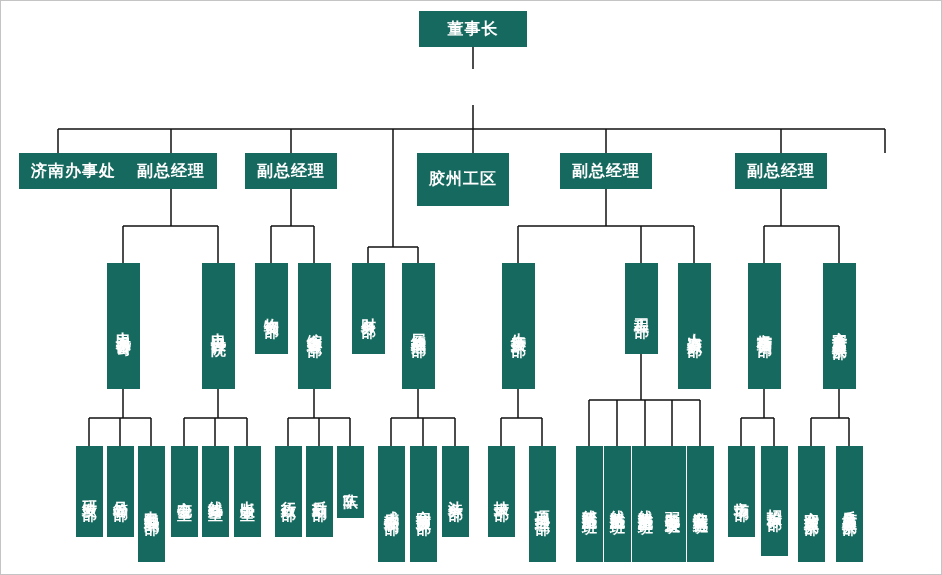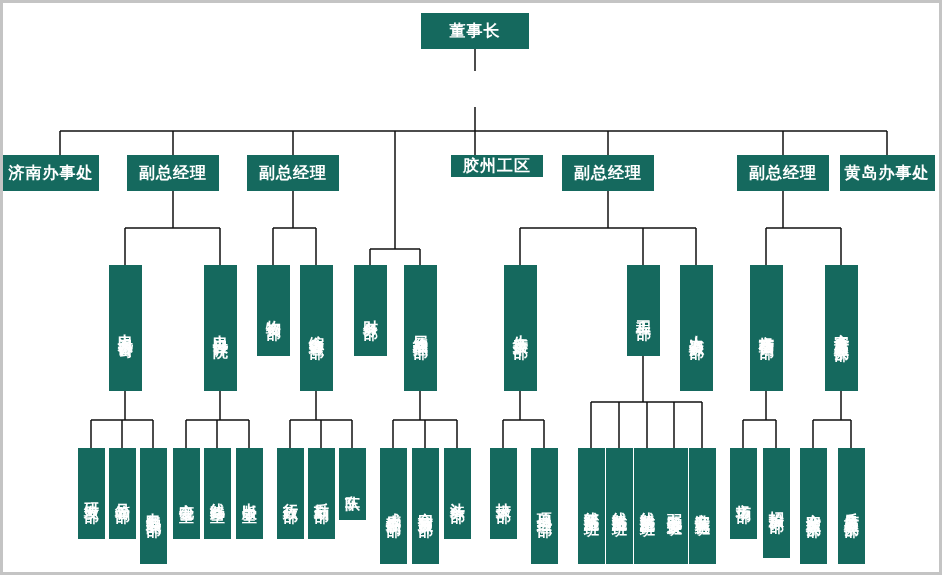--- a/index.html
+++ b/index.html
@@ -6,21 +6,21 @@
     margin: 0;
     padding: 0;
     font-family: "DejaVu Sans", "Liberation Sans", sans-serif;
     background: #ffffff;
   }
   #stage {
     position: relative;
     width: 942px;
     height: 575px;
     box-sizing: border-box;
-    border: 3px solid #ef4444;
+    border: 1px solid #ef4444;
     background: #ffffff;
     overflow: hidden;
     padding-left: 12px;
   }
   #connectors {
     position: absolute;
     left: 0;
     top: 0;
   }
   #connectors line {
@@ -124,27 +124,26 @@
       <line x1="740" y1="417" x2="773" y2="417"></line>
       <line x1="740" y1="417" x2="740" y2="445"></line>
       <line x1="773" y1="417" x2="773" y2="445"></line>
       <line x1="838" y1="388" x2="838" y2="417"></line>
       <line x1="810" y1="417" x2="848" y2="417"></line>
       <line x1="810" y1="417" x2="810" y2="445"></line>
       <line x1="848" y1="417" x2="848" y2="445"></line>
     </svg>
 
 <div class="node node-h" style="left: 418px; top: 10px; width: 108px; height: 36px;">董事长</div>
-    <div class="node node-h" style="left: 0; top: 152px; width: 96px; height: 36px;">济南办事处</div>
+    <div class="node node-h" style="left: 18px; top: 152px; width: 109px; height: 36px;">济南办事处</div>
     <div class="node node-h" style="left: 124px; top: 152px; width: 92px; height: 36px;">副总经理</div>
     <div class="node node-h" style="left: 244px; top: 152px; width: 92px; height: 36px;">副总经理</div>
-    <div class="node node-h" style="left: 448px; top: 152px; width: 92px; height: 22px;">胶州工区</div>
+    <div class="node node-h" style="left: 416px; top: 152px; width: 92px; height: 53px;">胶州工区</div>
     <div class="node node-h" style="left: 559px; top: 152px; width: 92px; height: 36px;">副总经理</div>
     <div class="node node-h" style="left: 734px; top: 152px; width: 92px; height: 36px;">副总经理</div>
-    <div class="node node-h" style="left: 836.5px; top: 152px; width: 95px; height: 36px;">黄岛办事处</div>
     <div class="node node-v" style="left: 105.5px; top: 262px; width: 33px; height: 126px;">电力设备公司</div>
     <div class="node node-v" style="left: 200.5px; top: 262px; width: 33px; height: 126px;">电力设计院</div>
     <div class="node node-v" style="left: 253.5px; top: 262px; width: 33px; height: 91px;">物资部</div>
     <div class="node node-v" style="left: 296.5px; top: 262px; width: 33px; height: 126px;">综合管理部</div>
     <div class="node node-v" style="left: 350.5px; top: 262px; width: 33px; height: 91px;">财务部</div>
     <div class="node node-v" style="left: 400.5px; top: 262px; width: 33px; height: 126px;">履约成控部</div>
     <div class="node node-v" style="left: 500.5px; top: 262px; width: 33px; height: 126px;">生产技术部</div>
     <div class="node node-v" style="left: 623.5px; top: 262px; width: 33px; height: 91px;">工程部</div>
     <div class="node node-v" style="left: 676.5px; top: 262px; width: 33px; height: 126px;">人力资源部</div>
     <div class="node node-v" style="left: 746.5px; top: 262px; width: 33px; height: 126px;">市场营销部</div>

